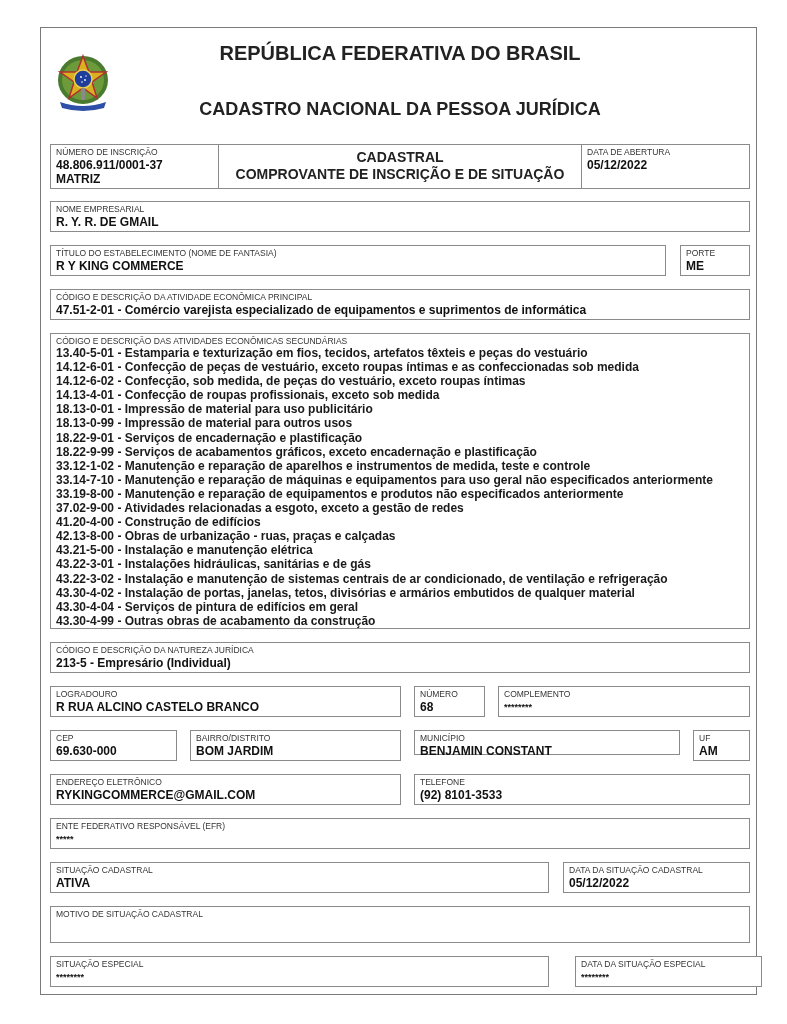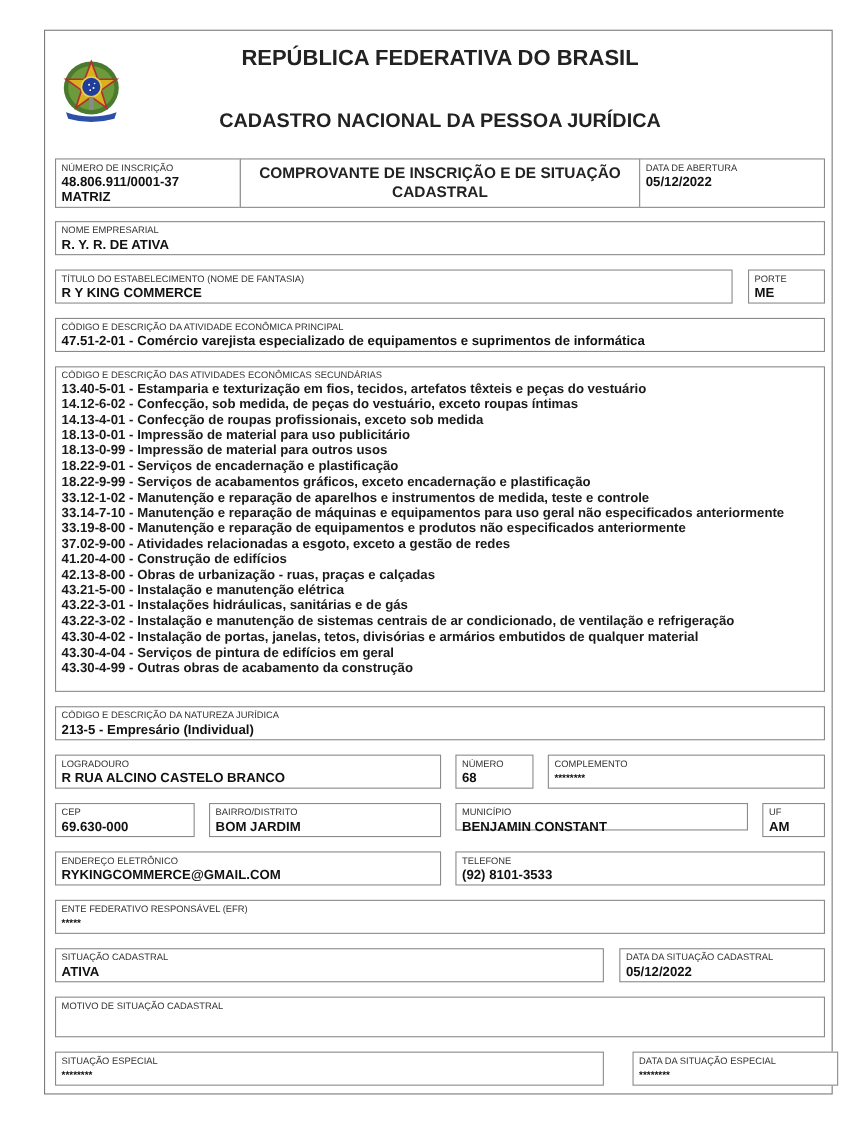--- a/index.html
+++ b/index.html
@@ -43,52 +43,53 @@
 <div class="title1">REPÚBLICA FEDERATIVA DO BRASIL</div>
 <div class="title2">CADASTRO NACIONAL DA PESSOA JURÍDICA</div>
 
 <div class="box" style="left:50px;top:144px;width:169px;height:45px;">
   <span class="lbl">NÚMERO DE INSCRIÇÃO</span>
   <span class="val">48.806.911/0001-37</span>
   <span class="val2">MATRIZ</span>
 </div>
 <div class="box" style="left:218px;top:144px;width:364px;height:45px;">
   <div class="center-title">
+    <div>CADASTRAL</div>
     <div>COMPROVANTE DE INSCRIÇÃO E DE SITUAÇÃO</div>
-    <div>CADASTRAL</div>
   </div>
 </div>
 <div class="box" style="left:581px;top:144px;width:169px;height:45px;">
   <span class="lbl">DATA DE ABERTURA</span>
   <span class="val">05/12/2022</span>
 </div>
 
 <div class="box" style="left:50px;top:201px;width:700px;height:31px;">
   <span class="lbl">NOME EMPRESARIAL</span>
-  <span class="val">R. Y. R. DE ATIVA</span>
+  <span class="val">R. Y. R. DE GMAIL</span>
 </div>
 
 <div class="box" style="left:50px;top:245px;width:616px;height:31px;text-align:right;">
   <span class="lbl">TÍTULO DO ESTABELECIMENTO (NOME DE FANTASIA)</span>
   <span class="val">R Y KING COMMERCE</span>
 </div>
 <div class="box" style="left:680px;top:245px;width:70px;height:31px;">
   <span class="lbl">PORTE</span>
   <span class="val">ME</span>
 </div>
 
 <div class="box" style="left:50px;top:289px;width:700px;height:31px;">
   <span class="lbl">CÓDIGO E DESCRIÇÃO DA ATIVIDADE ECONÔMICA PRINCIPAL</span>
   <span class="val">47.51-2-01 - Comércio varejista especializado de equipamentos e suprimentos de informática</span>
 </div>
 
 <div class="box" style="left:50px;top:333px;width:700px;height:296px;">
   <span class="lbl">CÓDIGO E DESCRIÇÃO DAS ATIVIDADES ECONÔMICAS SECUNDÁRIAS</span>
   <ul class="sec-list" id="sec-list">
       <li>13.40-5-01 - Estamparia e texturização em fios, tecidos, artefatos têxteis e peças do vestuário</li>
+      <li>14.12-6-01 - Confecção de peças de vestuário, exceto roupas íntimas e as confeccionadas sob medida</li>
       <li>14.12-6-02 - Confecção, sob medida, de peças do vestuário, exceto roupas íntimas</li>
       <li>14.13-4-01 - Confecção de roupas profissionais, exceto sob medida</li>
       <li>18.13-0-01 - Impressão de material para uso publicitário</li>
       <li>18.13-0-99 - Impressão de material para outros usos</li>
       <li>18.22-9-01 - Serviços de encadernação e plastificação</li>
       <li>18.22-9-99 - Serviços de acabamentos gráficos, exceto encadernação e plastificação</li>
       <li>33.12-1-02 - Manutenção e reparação de aparelhos e instrumentos de medida, teste e controle</li>
       <li>33.14-7-10 - Manutenção e reparação de máquinas e equipamentos para uso geral não especificados anteriormente</li>
       <li>33.19-8-00 - Manutenção e reparação de equipamentos e produtos não especificados anteriormente</li>
       <li>37.02-9-00 - Atividades relacionadas a esgoto, exceto a gestão de redes</li>

